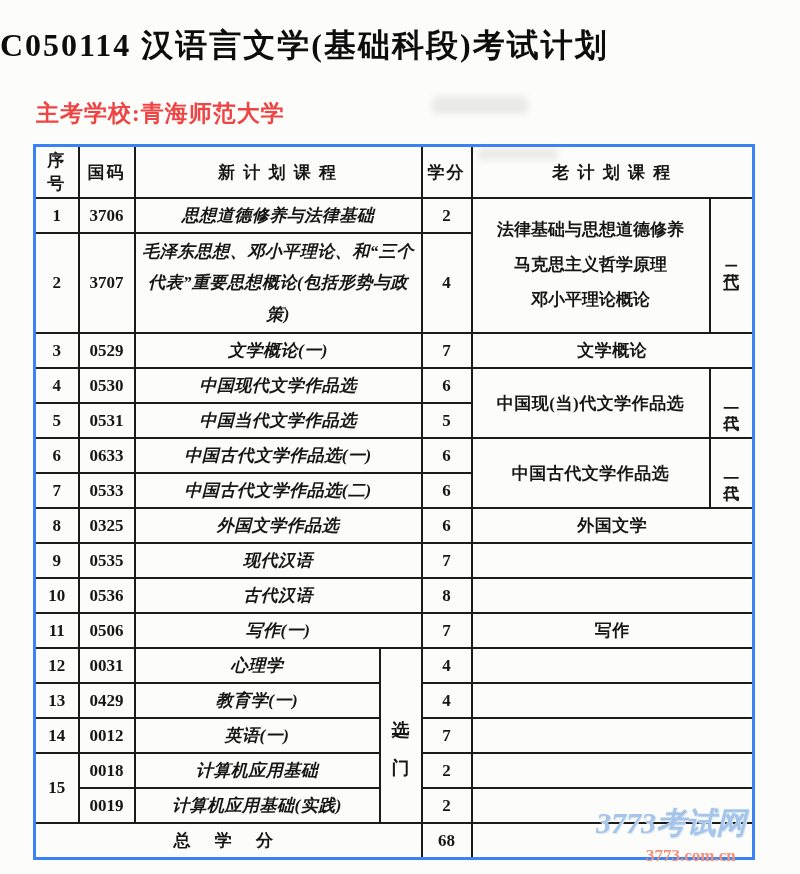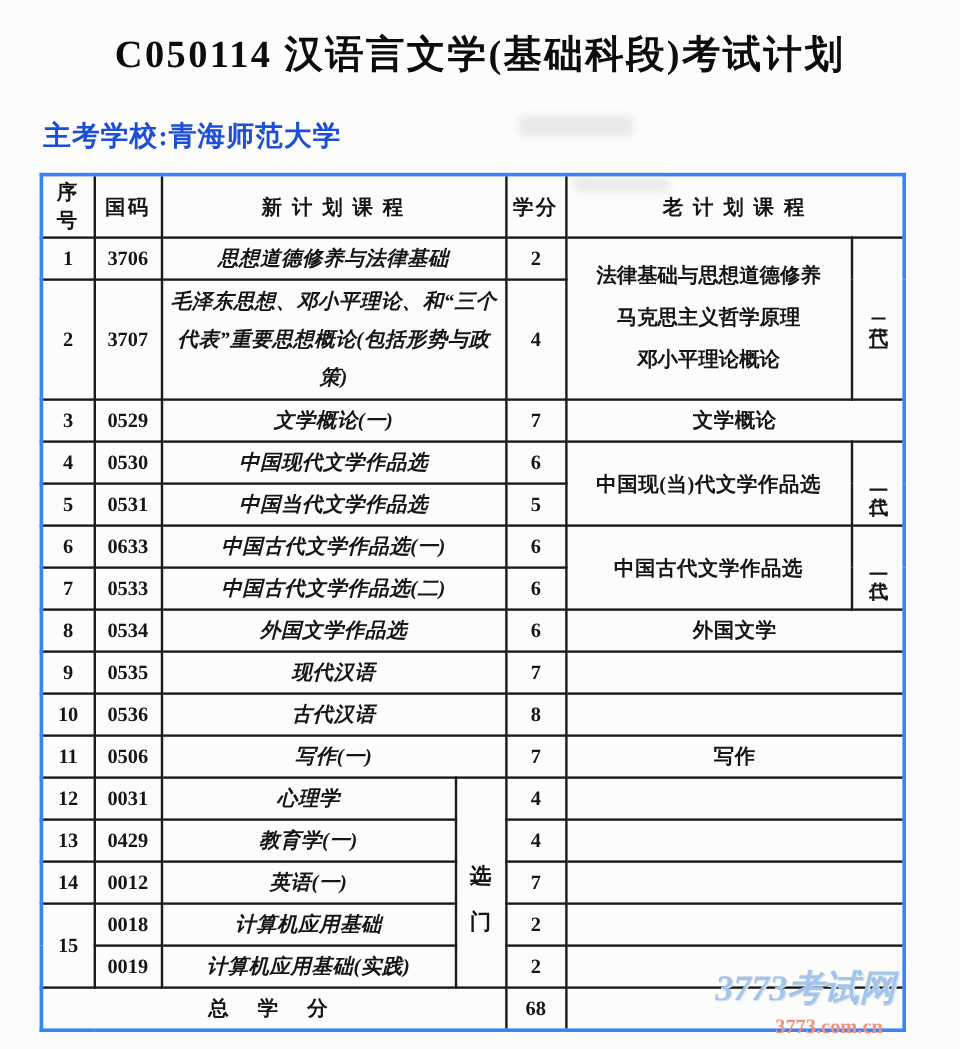--- a/index.html
+++ b/index.html
@@ -4,32 +4,31 @@
 <style>
   html,body{margin:0;padding:0;}
   body{
     width:800px;height:874px;position:relative;overflow:hidden;
     background:#fcfcfa;
     font-family:"Liberation Serif","DejaVu Serif",serif;
     color:#161616;
   }
   .page-title{
     margin:24px 0 0 0;
-    text-align:center;
     font-size:32px;
     font-weight:bold;
     letter-spacing:2px;
     color:#0d0d0d;
   }
   .subtitle{
     margin:30px 0 0 36px;
     font-size:23px;
     font-weight:bold;
     letter-spacing:1px;
-    color:#1d4ed8;
+    color:#ef4444;
   }
   table.plan{
     border-collapse:collapse;
     table-layout:fixed;
     margin:15px 0 0 33px;
     width:719px;
     border:3px solid #3b82f6;
   }
   table.plan td{
     border:2px solid #1b1b1b;
@@ -160,21 +159,21 @@
 
   <tr class="std">
     <td>7</td>
     <td>0533</td>
     <td class="course" colspan="2">中国古代文学作品选(二)</td>
     <td>6</td>
   </tr>
 
   <tr class="std">
     <td>8</td>
-    <td>0534</td>
+    <td>0325</td>
     <td class="course" colspan="2">外国文学作品选</td>
     <td>6</td>
     <td class="oldcourse" colspan="2">外国文学</td>
   </tr>
 
   <tr class="std">
     <td>9</td>
     <td>0535</td>
     <td class="course" colspan="2">现代汉语</td>
     <td>7</td>

